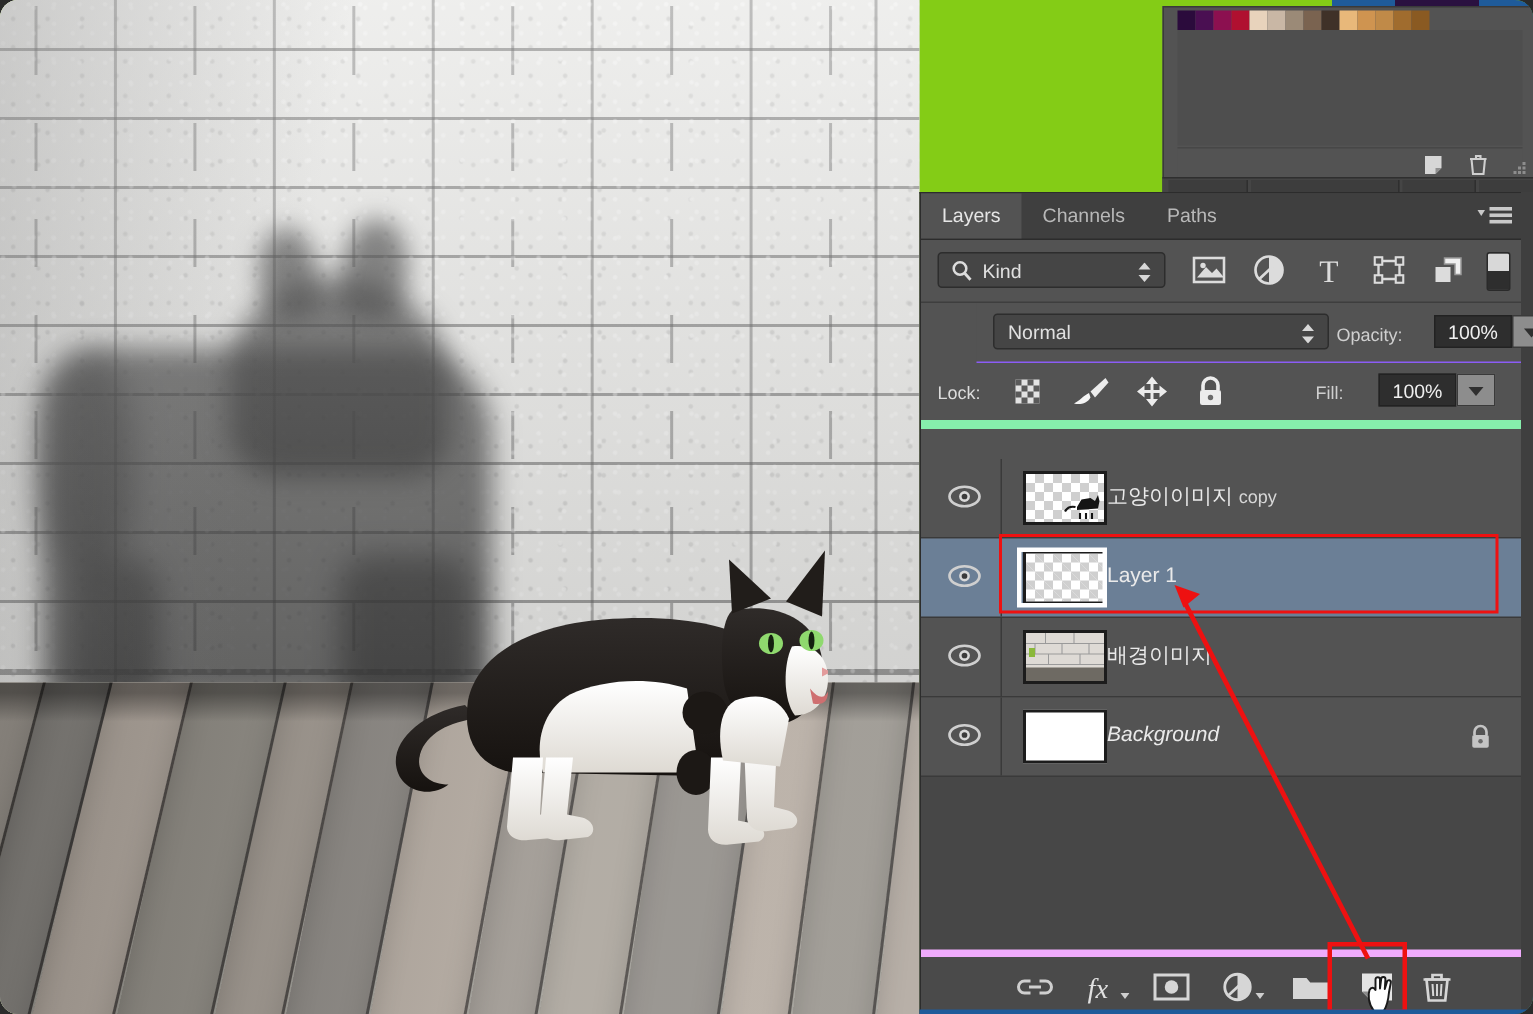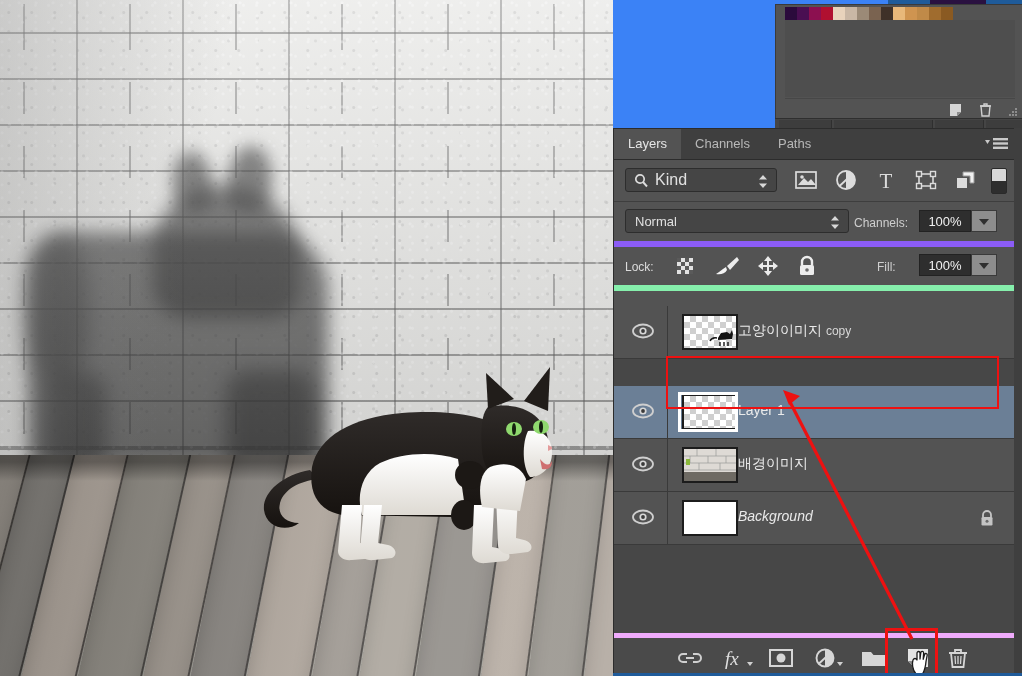--- a/index.html
+++ b/index.html
@@ -1,17 +1,17 @@
 <!DOCTYPE html>
 <html><head>
 <meta charset="utf-8">
 <style>
   html,body{margin:0;padding:0;background:#2b2b2b;}
   body{font-family:"Liberation Sans","DejaVu Sans",sans-serif;}
-  #app{position:relative;width:1022px;height:676px;overflow:hidden;background:#3b82f6;}
+  #app{position:relative;width:1022px;height:676px;overflow:hidden;background:#84cc16;border-radius:12px;}
 
   
   #canvas{position:absolute;left:0;top:0;width:613px;height:676px;overflow:hidden;background:#d8d8d6;}
   .wall{position:absolute;left:0;top:0;width:613px;height:462px;
         background:#e9e9e7;}
   
   .bricks{position:absolute;inset:0;
     background-image:
       repeating-linear-gradient(to bottom, rgba(90,90,90,.55) 0 2px, rgba(0,0,0,0) 2px 46px),
       repeating-linear-gradient(to right, rgba(90,90,90,.45) 0 2px, rgba(0,0,0,0) 2px 106px);
@@ -87,47 +87,47 @@
   
   #tabbar{position:relative;height:30px;background:#3f3f3f;border-bottom:1px solid #2c2c2c;}
   .tab{position:relative;float:left;height:30px;line-height:30px;padding:0 14px;
      font-size:13px;color:#b8b8b8;cursor:default;}
   .tab.active{background:#535353;color:#e6e6e6;}
   #panel-menu{position:absolute;right:4px;top:5px;width:26px;height:20px;cursor:pointer;}
 
   
   #filter-row{position:relative;height:41px;background:#535353;border-bottom:1px solid #3e3e3e;}
   #kind-select{position:absolute;left:11px;top:8px;width:152px;height:24px;
-     background:#454545;border:1px solid #2d2d2d;border-radius:3px;color:#e0e0e0;font-size:16px;
+     background:#454545;border:1px solid #2d2d2d;border-radius:3px;color:#e0e0e0;font-size:13px;
      display:flex;align-items:center;padding-left:8px;box-sizing:border-box;cursor:pointer;}
   .fil-ico{position:absolute;top:9px;width:24px;height:22px;cursor:pointer;}
   #kind-toggle{position:absolute;right:7px;top:8px;width:14px;height:24px;
      background:linear-gradient(to bottom,#d8d8d8 0 50%, #2e2e2e 50% 100%);
      border:1px solid #2a2a2a;border-radius:2px;cursor:pointer;}
 
   
-  #blend-row{position:relative;height:39px;background:#535353;border-bottom:6px solid #8b5cf6;}
+  #blend-row{position:relative;height:39px;background:#535353;border-bottom:1px solid #8b5cf6;margin-left:37px;}
   #blend-select{position:absolute;left:11px;top:7px;width:224px;height:24px;
      background:#454545;border:1px solid #2d2d2d;border-radius:3px;color:#e0e0e0;font-size:13px;
      display:flex;align-items:center;padding-left:9px;box-sizing:border-box;cursor:pointer;}
   .lbl{position:absolute;font-size:12px;color:#cfcfcf;}
   .numbox{position:absolute;height:22px;background:#2e2e2e;border:1px solid #222;
      color:#f0f0f0;font-size:13px;display:flex;align-items:center;justify-content:center;
      box-sizing:border-box;cursor:text;}
   .numarrow{position:absolute;width:26px;height:22px;background:#8d8d8d;border:1px solid #3a3a3a;
      box-sizing:border-box;cursor:pointer;}
 
   
   #lock-row{position:relative;height:38px;background:#535353;border-bottom:6px solid #86efac;}
   .lock-ico{position:absolute;top:8px;width:22px;height:22px;cursor:pointer;}
 
   
   #layer-list{position:absolute;left:0;top:177px;right:0;height:352px;background:#474747;}
   .lrow{position:relative;height:52px;border-bottom:1px solid #3a3a3a;background:#535353;}
-  .lrow.selected{background:#6b7f96;margin-top:27px;}
+  .lrow.selected{background:#6b7f96;}
   .eye{position:absolute;left:18px;top:16px;width:22px;height:18px;cursor:pointer;}
   .eyecol-div{position:absolute;left:53px;top:0;width:1px;height:100%;background:#3a3a3a;}
   .thumb{position:absolute;left:14px;top:8px;width:56px;height:36px;border:2px solid #1c1c1c;
      box-sizing:border-box;background:#fff;}
   .checker{background-image:
       linear-gradient(45deg,#cfcfcf 25%,transparent 25%,transparent 75%,#cfcfcf 75%),
       linear-gradient(45deg,#cfcfcf 25%,#fff 25%,#fff 75%,#cfcfcf 75%);
      background-size:12px 12px;background-position:0 0,6px 6px;}
   .lname{position:absolute;left:124px;top:16px;font-size:14px;color:#eaeaea;white-space:nowrap;}
   .lname .sub{font-size:12px;color:#d7d7d7;}
@@ -348,21 +348,21 @@
     </div>
 
     <div id="blend-row">
       <div id="blend-select">
         <span>Normal</span>
         <svg style="position:absolute;right:8px;top:6px" width="10" height="13" viewBox="0 0 10 13">
           <path d="M5 0 L9 4.6 L1 4.6 Z" fill="#d8d8d8"></path>
             <path d="M5 13 L1 8.4 L9 8.4 Z" fill="#d8d8d8"></path>
         </svg>
       </div>
-      <span class="lbl" style="left:240px;top:14px">Channels:</span>
+      <span class="lbl" style="left:240px;top:14px">Opacity:</span>
       <div class="numbox" style="left:305px;top:8px;width:52px">100%</div>
       <div class="numarrow" style="left:357px;top:8px">
         <svg width="24" height="20" viewBox="0 0 24 20">
           <path d="M7 8 L17 8 L12 14 Z" fill="#2f2f2f"></path>
         </svg>
       </div>
     </div>
 
     <div id="lock-row">
       <span class="lbl" style="left:11px;top:13px;color:#dcdcdc">Lock:</span>

